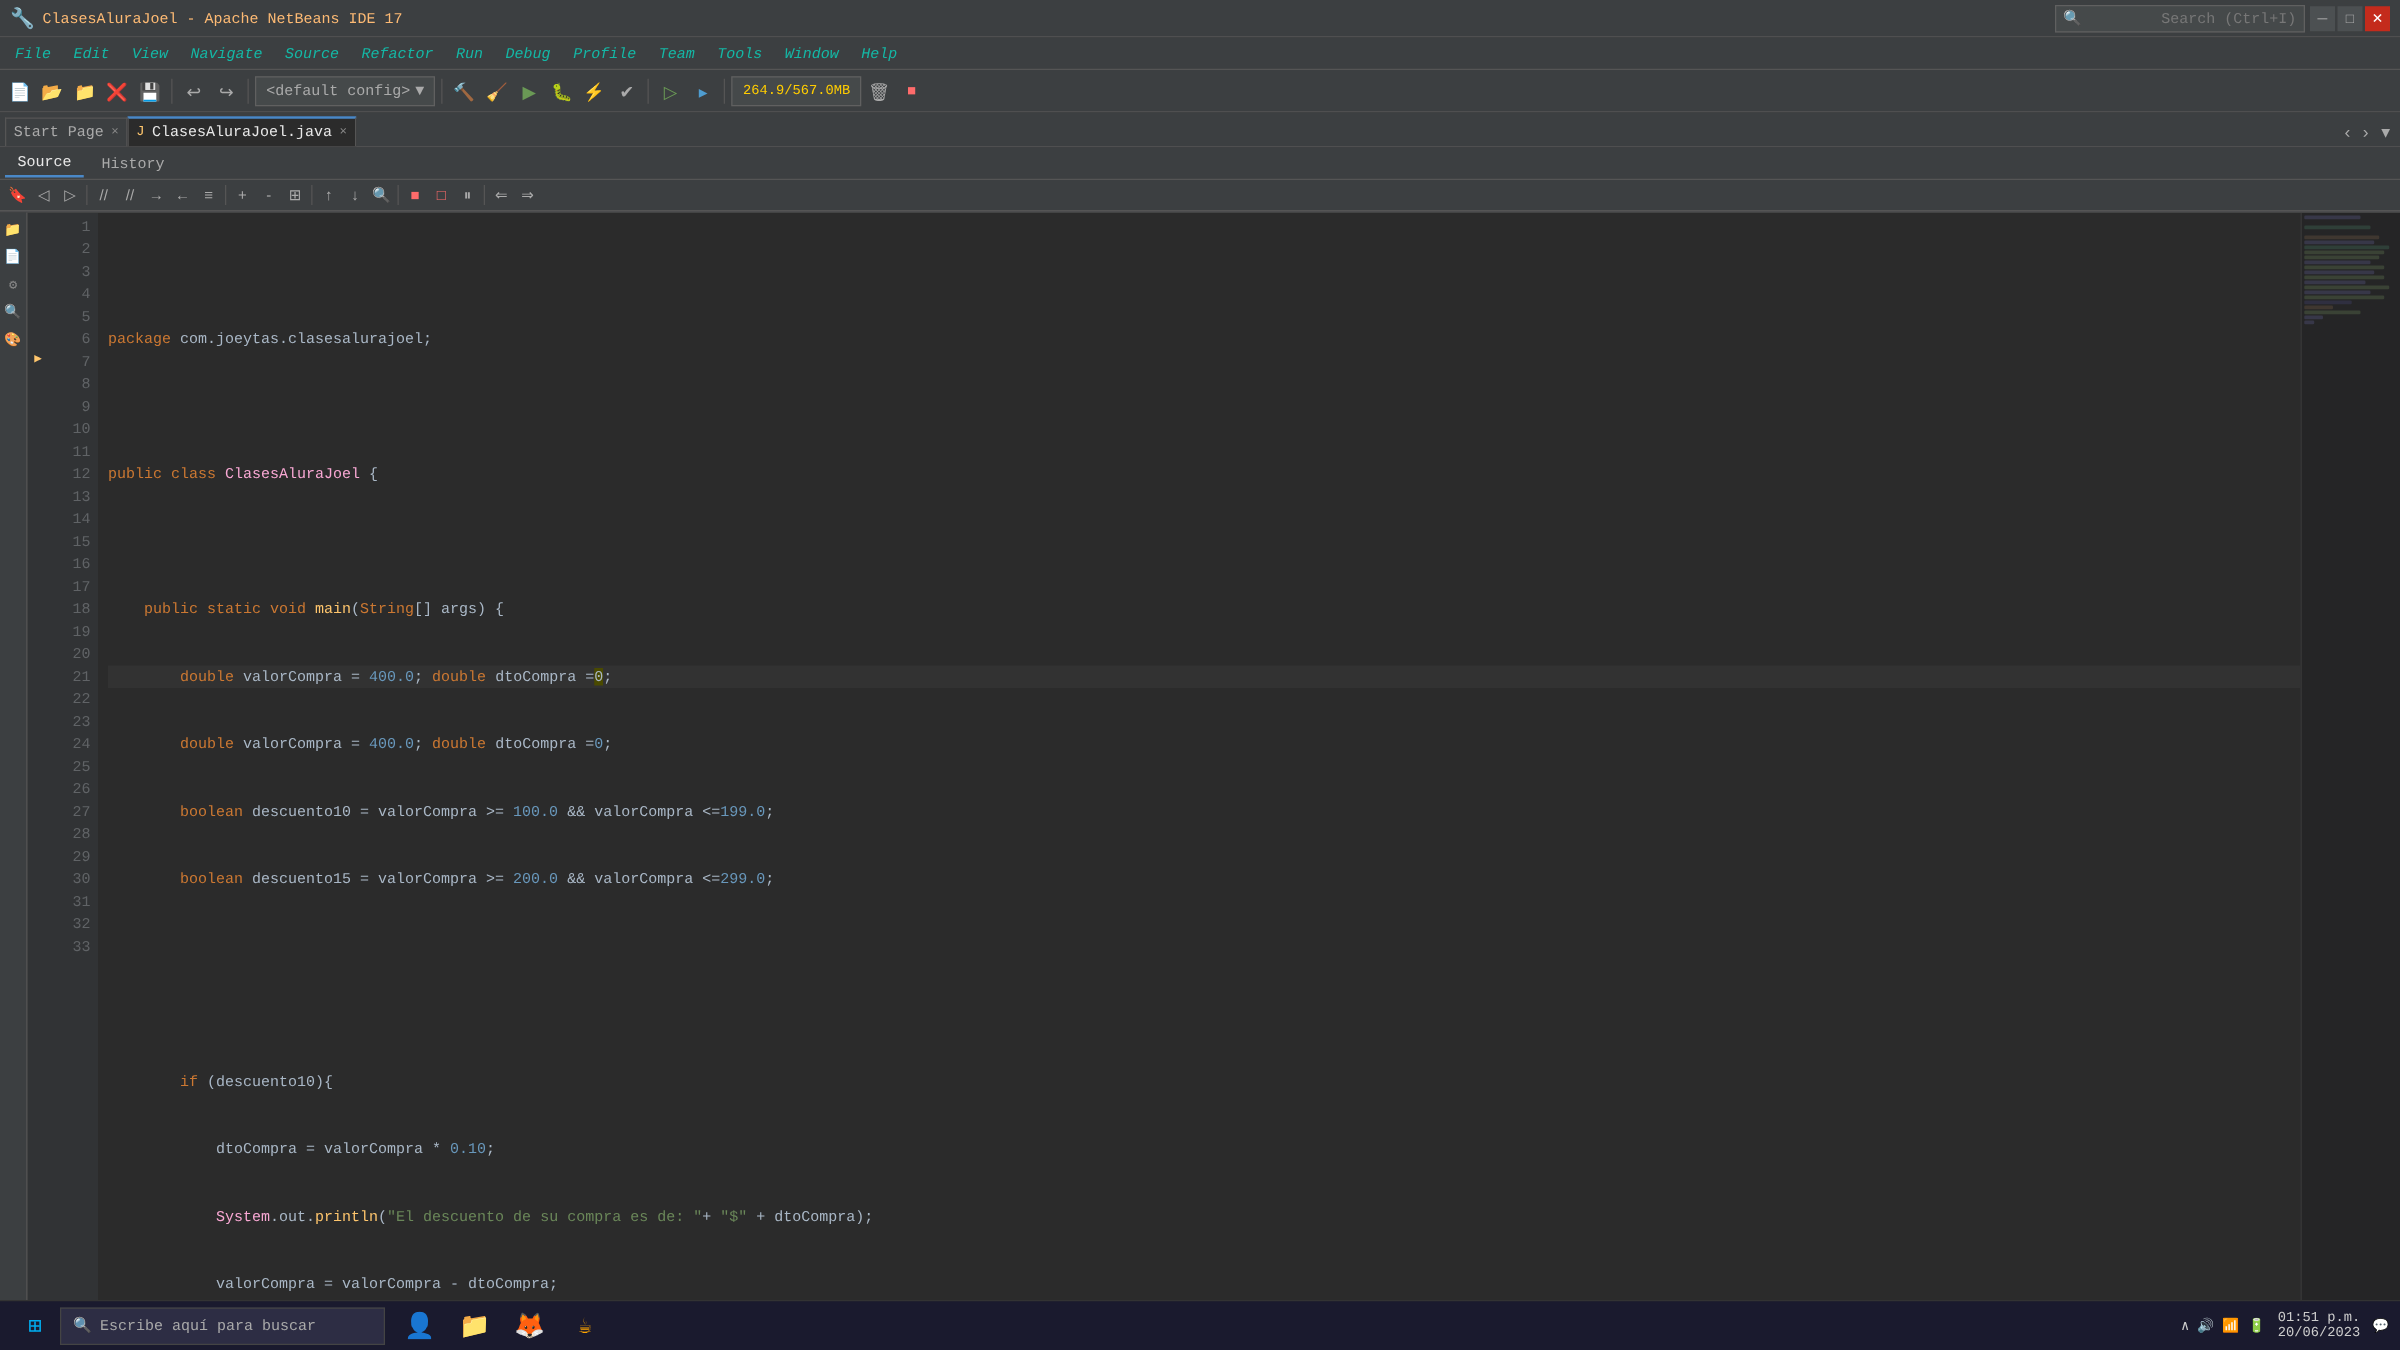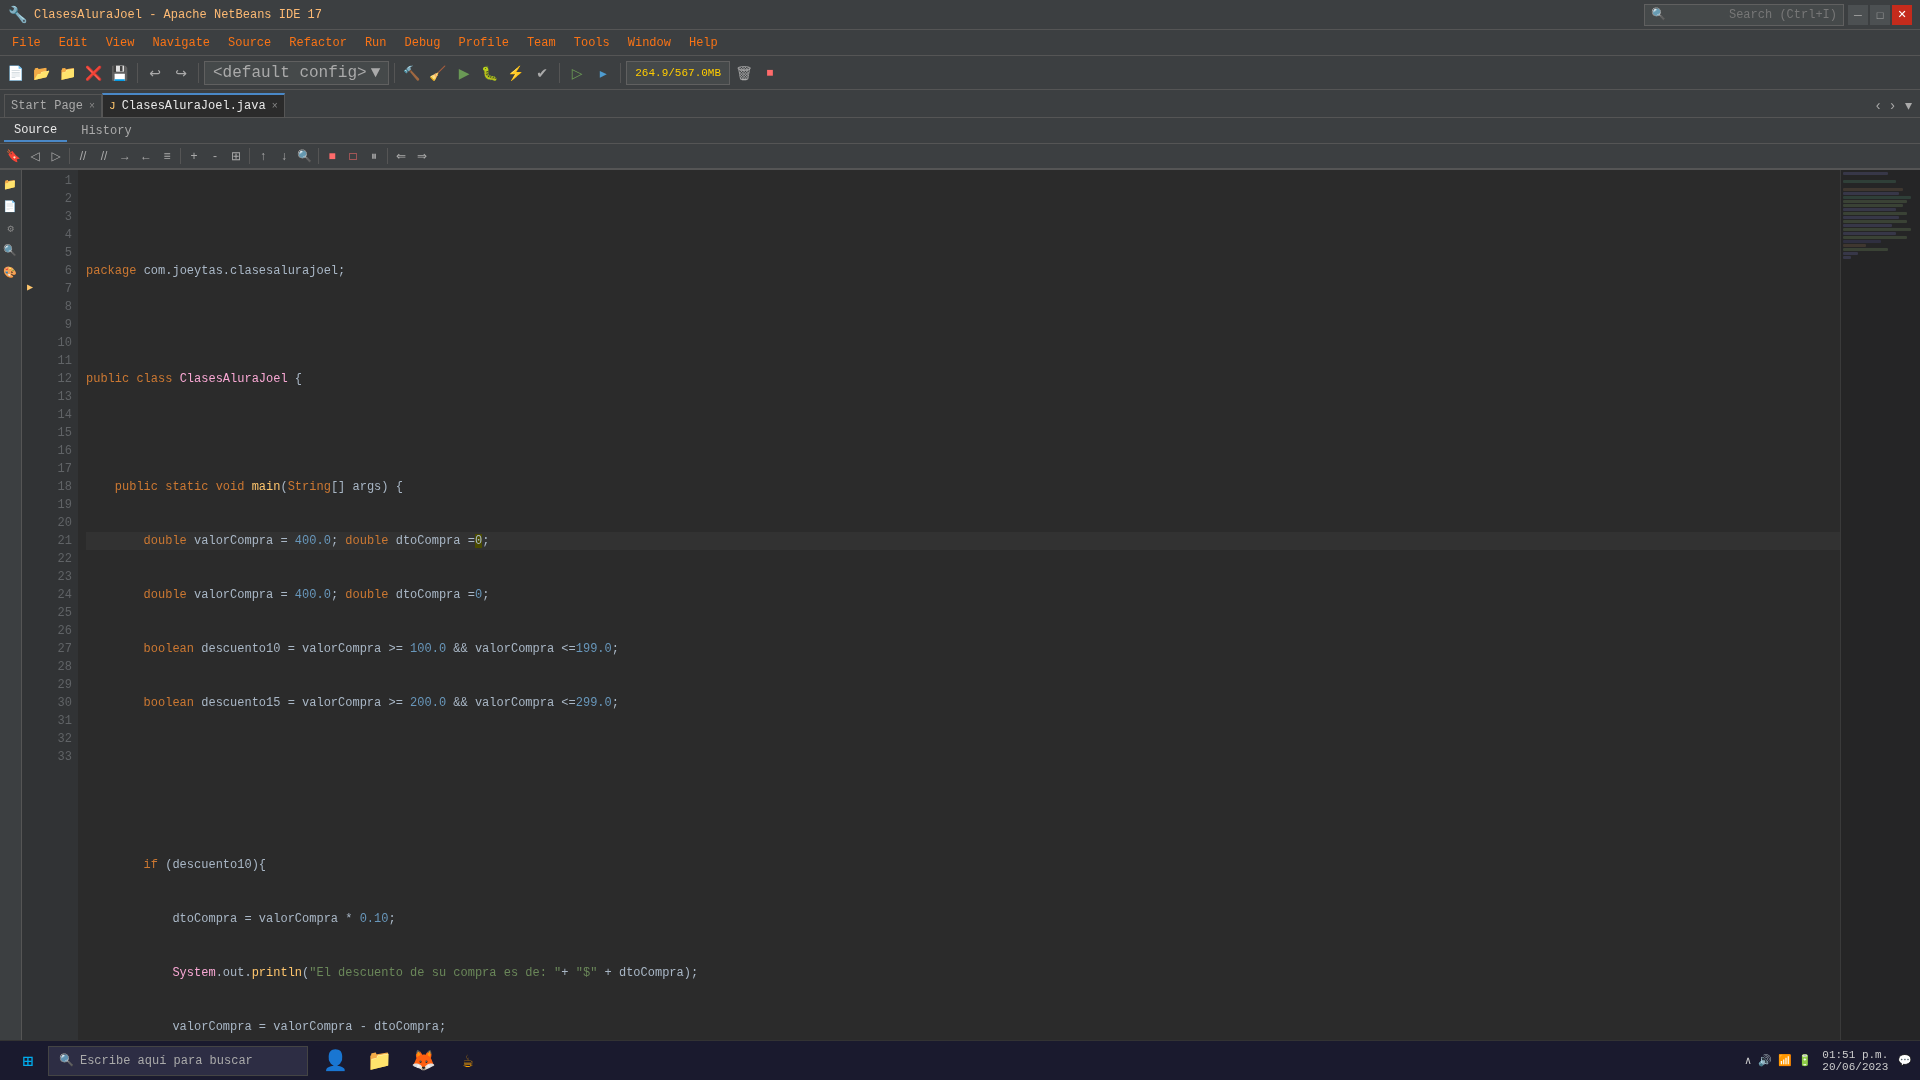--- a/index.html
+++ b/index.html
@@ -72,22 +72,23 @@
       background: #3c3f41;
       display: flex;
       align-items: center;
       padding: 0 4px;
       border-bottom: 1px solid #555;
       gap: 2px;
     }
     .menu-item {
       padding: 3px 8px;
       font-size: 12px;
-      color: #f97316;
-      cursor: pointer;
+      color: #14b8a6;
+      cursor: pointer;
+      font-style: italic;
     }
 
     
     .toolbar {
       height: 34px;
       background: #3c3f41;
       display: flex;
       align-items: center;
       padding: 0 4px;
       border-bottom: 1px solid #555;
@@ -109,21 +110,21 @@
       width: 1px;
       height: 20px;
       background: #555;
       margin: 0 3px;
     }
     .config-dropdown {
       background: #45494a;
       border: 1px solid #606060;
       color: #aaa;
       padding: 2px 8px;
-      font-size: 16px;
+      font-size: 12px;
       height: 24px;
       display: flex;
       align-items: center;
       gap: 4px;
       cursor: pointer;
     }
     .memory-btn {
       background: #45494a;
       border: 1px solid #606060;
       color: #ffcc00;

